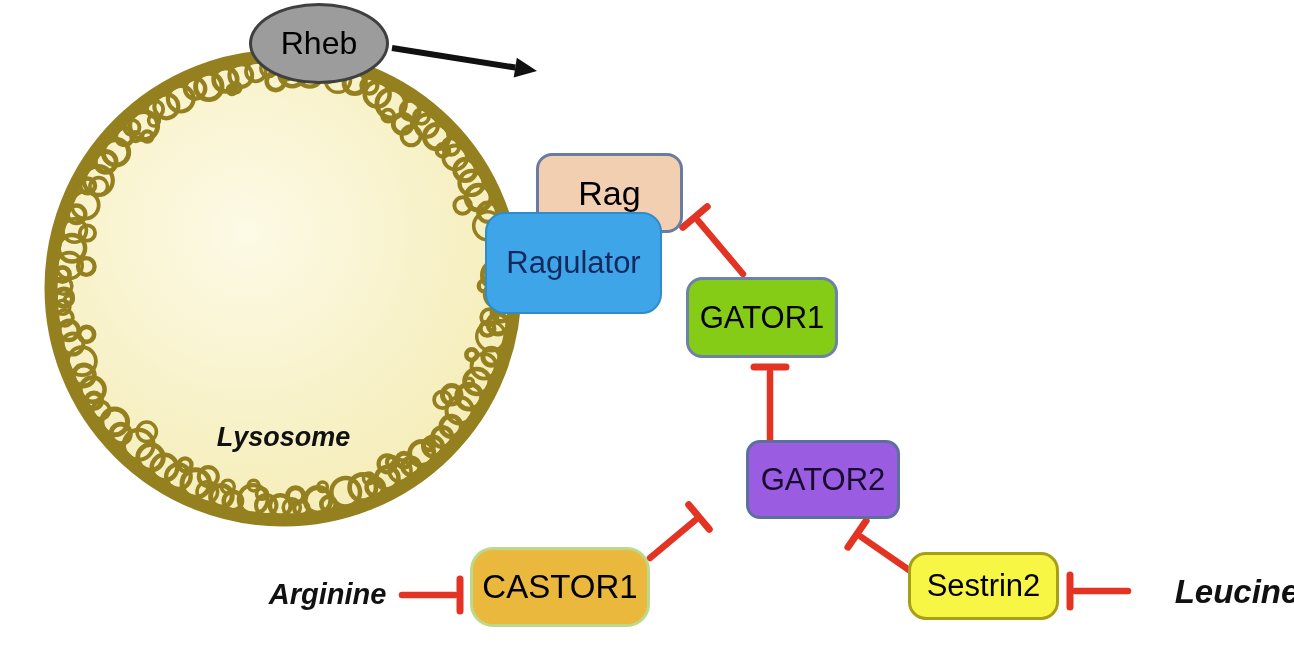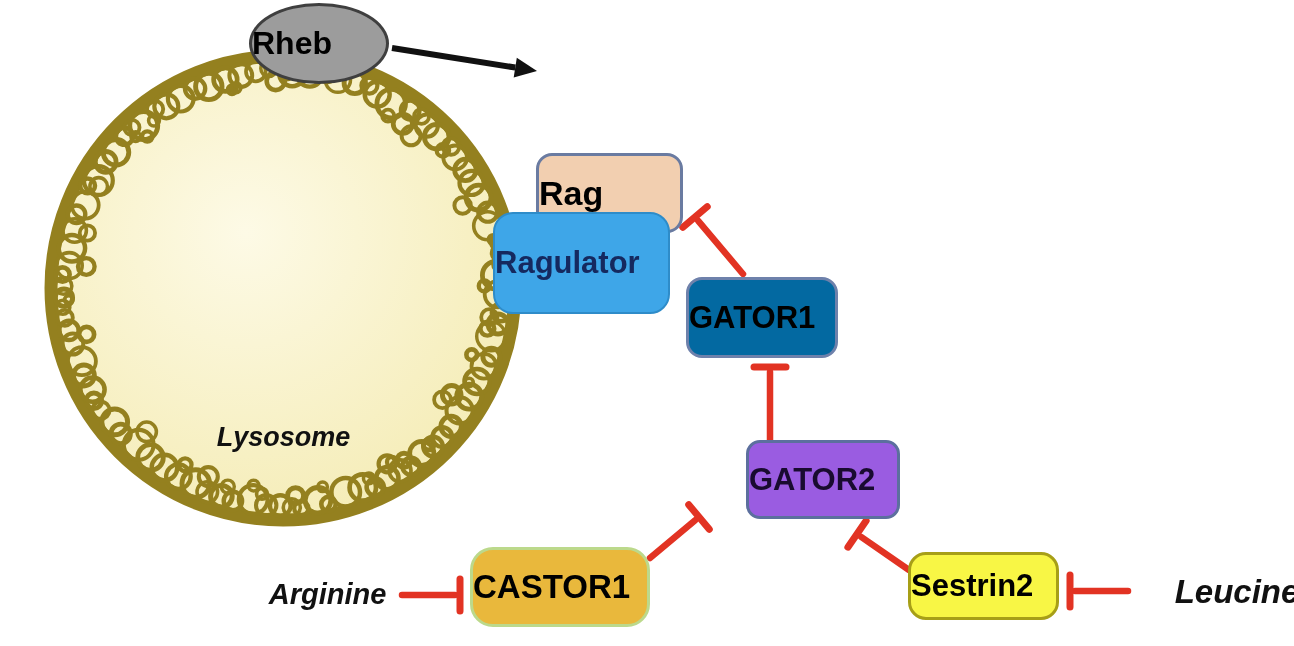--- a/index.html
+++ b/index.html
@@ -1,29 +1,29 @@
 <!DOCTYPE html>
 <html><head>
 <meta charset="utf-8">
 <style>
   html,body{margin:0;padding:0;background:#fff;}
   .stage{position:relative;width:1294px;height:646px;background:#ffffff;overflow:hidden;
          font-family:"Liberation Sans","DejaVu Sans",sans-serif;}
   svg.layer{position:absolute;left:0;top:0;width:1294px;height:646px;}
-  .node{position:absolute;display:flex;align-items:center;
-        box-sizing:border-box;font-weight:700;color:#000;text-align:center;z-index:2;}
+  .node{position:absolute;display:flex;align-items:center;justify-content:center;
+        box-sizing:border-box;font-weight:400;color:#000;text-align:center;z-index:2;}
   .ellipse{border-radius:50%;}
   .rounded{border-radius:16px;}
   .freetext{position:absolute;display:flex;align-items:center;justify-content:center;
             font-weight:700;font-style:italic;color:#111;z-index:2;white-space:nowrap;}
   
   #node-rheb     {left:249px;top:3px;  width:140px;height:81px;border:3px solid; font-size:32px;}
   #node-mtorc1   {left:528px;top:56px; width:189px;height:96px;border:3px solid; font-size:33px;}
   #node-rag      {left:536px;top:153px;width:147px;height:80px;border:3px solid; font-size:34px;border-radius:16px;z-index:3;}
-  #node-ragulator{left:485px;top:212px;width:177px;height:102px;border:2px solid;font-size:31px;border-radius:20px;z-index:4;margin-left:8px;}
+  #node-ragulator{left:485px;top:212px;width:177px;height:102px;border:2px solid;font-size:31px;border-radius:20px;z-index:4;}
   #node-gator1   {left:686px;top:277px;width:152px;height:81px;border:3px solid; font-size:31px;border-radius:16px;}
   #node-gator2   {left:710px;top:440px;width:154px;height:79px;border:3px solid; font-size:31px;border-radius:14px;}
   #node-castor1  {left:470px;top:547px;width:180px;height:80px;border:3px solid; font-size:33px;border-radius:23px;}
   #node-sestrin2 {left:908px;top:552px;width:151px;height:68px;border:3px solid; font-size:31px;border-radius:18px;}
   #label-lysosome{left:196px;top:418px;width:175px;height:38px;font-size:27px;}
   #label-arginine{left:250px;top:574px;width:155px;height:40px;font-size:29px;}
   #label-leucine {left:1167px;top:572px;width:140px;height:40px;font-size:33px;}
 </style>
 </head>
 <body>
@@ -208,21 +208,21 @@
   <div class="node ellipse" id="node-rheb" style="background: rgb(156, 156, 156); border-color: rgb(63, 63, 63); color: rgb(0, 0, 0);">
     <span>Rheb</span>
   </div>
 
   <div class="node rounded" id="node-rag" style="background: rgb(242, 207, 176); border-color: rgb(106, 123, 161); color: rgb(0, 0, 0);">
     <span>Rag</span>
   </div>
   <div class="node rounded" id="node-ragulator" style="background: rgb(62, 166, 232); border-color: rgb(46, 140, 201); color: rgb(21, 41, 95);">
     <span>Ragulator</span>
   </div>
-  <div class="node rounded" id="node-gator1" style="background: #0369a1; border-color: rgb(110, 129, 171); color: rgb(0, 0, 0);">
+  <div class="node rounded" id="node-gator1" style="background: #84cc16; border-color: rgb(110, 129, 171); color: rgb(0, 0, 0);">
     <span>GATOR1</span>
   </div>
   <div class="node rounded" id="node-gator2" style="background: rgb(154, 92, 225); border-color: rgb(92, 111, 158); color: rgb(25, 11, 48); margin-left: 36px;">
     <span>GATOR2</span>
   </div>
   <div class="node rounded" id="node-castor1" style="background: rgb(233, 184, 60); border-color: rgb(188, 217, 139); color: rgb(0, 0, 0);">
     <span>CASTOR1</span>
   </div>
   <div class="node rounded" id="node-sestrin2" style="background: rgb(248, 246, 69); border-color: rgb(167, 159, 23); color: rgb(0, 0, 0);">
     <span>Sestrin2</span>

